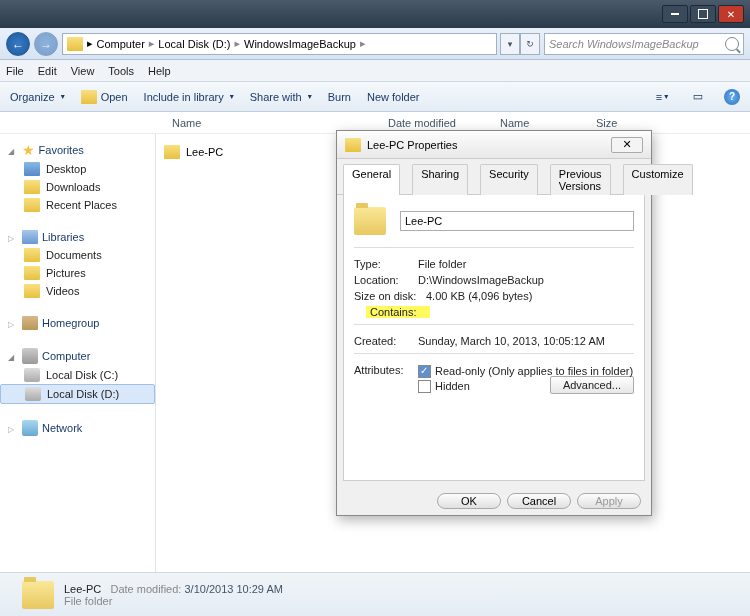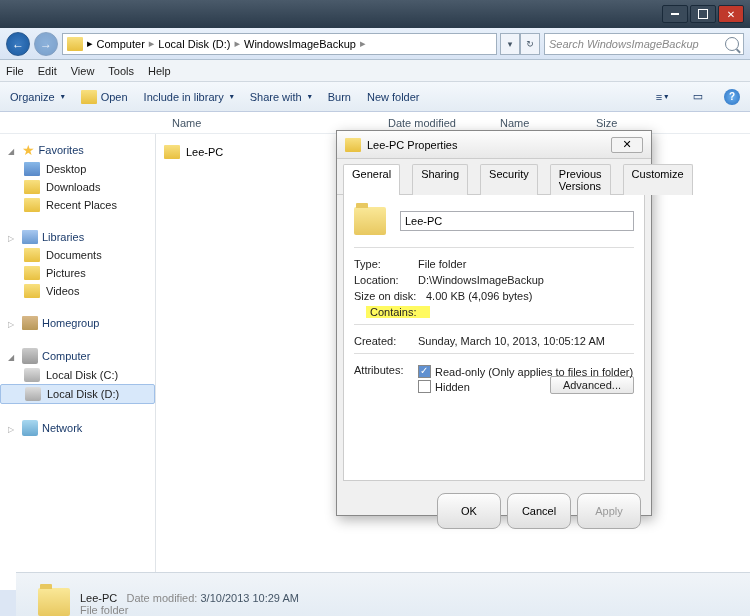--- a/index.html
+++ b/index.html
@@ -84,28 +84,28 @@
 .propdialog .big-folder::before { content:""; position:absolute; top:-4px; left:2px; width:12px; height:5px; background:#e8c860; border-radius:1px 1px 0 0;}
 .propdialog .name-input { flex:1; height:20px; border:1px solid #abadb3; padding:0 4px; }
 .propdialog hr { border:none; border-top:1px solid #ddd; margin:4px 0 8px 0;}
 .propdialog .prow { display:flex; padding: 2px 0; }
 .propdialog .plabel { width:64px; color:#222; }
 .propdialog .pval { flex:1; color:#222; }
 .propdialog .highlight { background:#fffa60; border-radius:0; padding:0 4px;margin-left:12px; }
 .propdialog .check { width:13px;height:13px;border:1px solid #888;display:inline-block;margin-right:4px;vertical-align:middle;background:#fff;}
 .propdialog .check.checked { background:#6090d0;}
 .propdialog .check.checked::after{content:"✓";color:#fff;font-size:10px;position:relative;top:-2px;left:1px;}
-.propdialog .attr-row { display:flex; align-items:center; padding:1px 0;}
+.propdialog .attr-row { display:flex; align-items:flex-start; padding:1px 0;}
 .propdialog .advbtn { float:right; padding:2px 12px; border:1px solid #aaa; background:linear-gradient(#fdfdfd,#e8e8e8); border-radius:2px; margin-top:-18px;}
 .propdialog .pbuttons { display:flex; justify-content:flex-end; gap:6px; padding:6px 10px; }
-.propdialog .pbtn { width:64px; height:36px; border:1px solid #aaa; background:linear-gradient(#fdfdfd,#e0e0e0); border-radius:8px; display:flex;align-items:center;justify-content:center;}
+.propdialog .pbtn { width:64px; height:16px; border:1px solid #aaa; background:linear-gradient(#fdfdfd,#e0e0e0); border-radius:8px; display:flex;align-items:center;justify-content:center;}
 .propdialog .pbtn.disabled { color:#999; }
 
 
-.statusbar { position:absolute; bottom:0; left:16px; right:0; height:44px; background:linear-gradient(#f0f4f8,#e4ecf4); border-top:1px solid #d0d8e0; display:flex; align-items:flex-end; padding:0 22px; gap:10px;}
+.statusbar { position:absolute; bottom:0; left:0; right:0; height:44px; background:linear-gradient(#f0f4f8,#e4ecf4); border-top:1px solid #d0d8e0; display:flex; align-items:center; padding:0 22px; gap:10px;}
 .statusbar .big-folder { width:32px; height:28px; background:linear-gradient(#fae898,#e8c860); border-radius:2px; position:relative;}
 .statusbar .big-folder::before { content:""; position:absolute; top:-4px; left:2px; width:12px; height:5px; background:#e8c860; border-radius:1px 1px 0 0;}
 .statusbar .statlabel { color:#888; }
 </style>
 </head>
 <body>
 
 <div class="titlebar">
   <div class="tbtn min"></div>
   <div class="tbtn max"></div>

